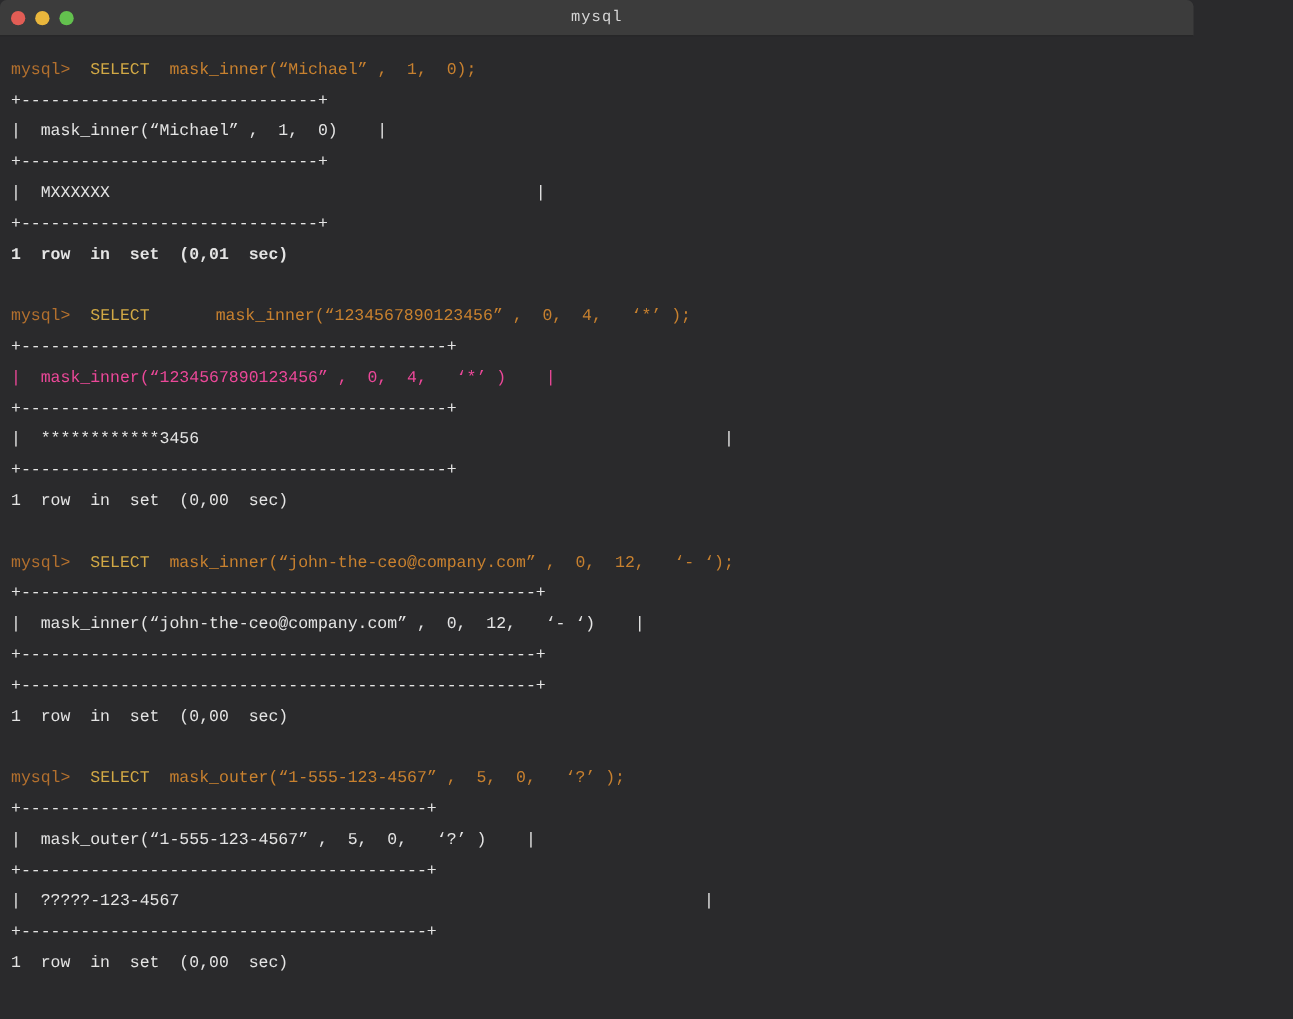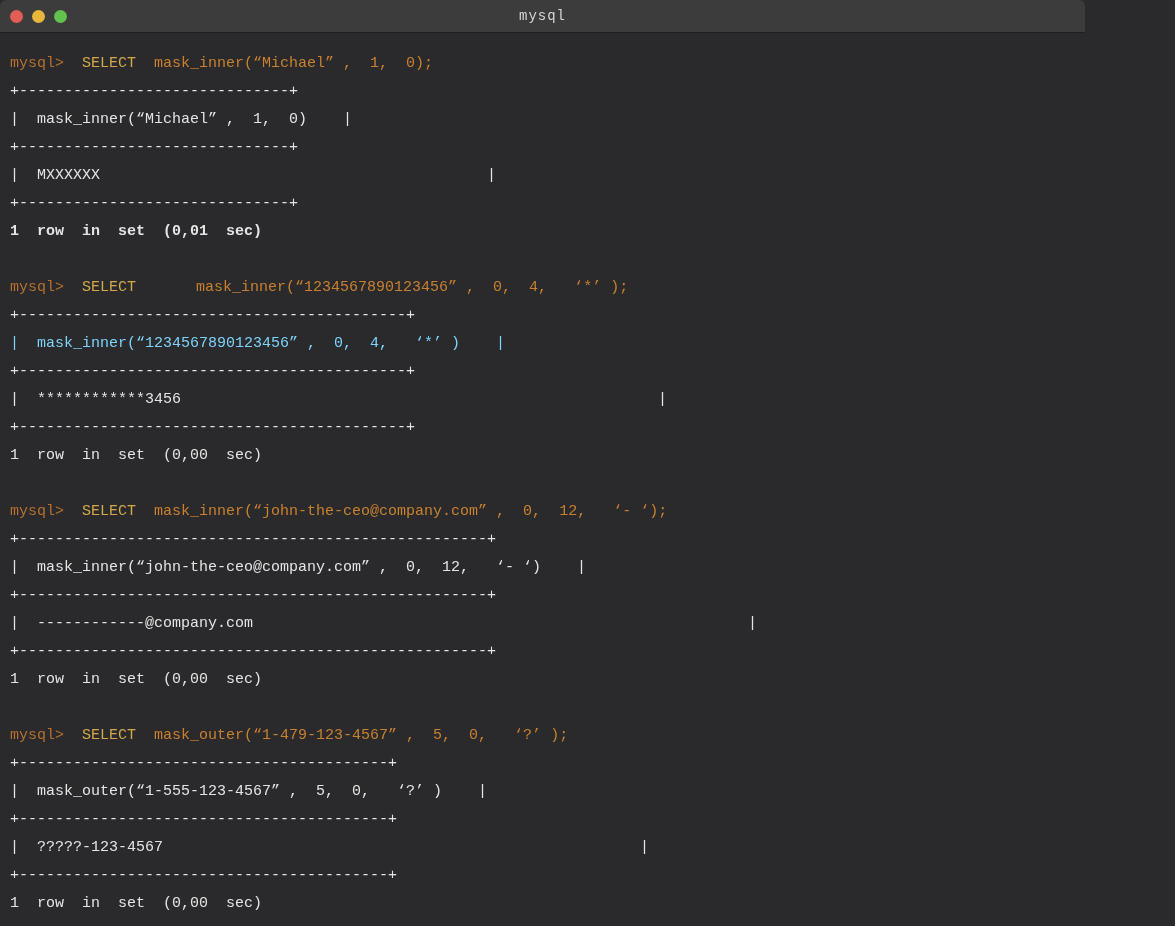--- a/index.html
+++ b/index.html
@@ -74,35 +74,34 @@
       <div class="line"><span style="color: rgb(179, 112, 46);">mysql&gt;</span><span style="color: rgb(228, 228, 228);">  </span><span style="color: rgb(210, 169, 69);">SELECT</span><span style="color: rgb(228, 228, 228);">  </span><span style="color: rgb(200, 129, 47); text-align: center;">mask_inner(“Michael” ,  1,  0);</span></div>
       <div class="line"><span style="color: rgb(228, 228, 228);">+------------------------------+</span></div>
       <div class="line"><span style="color: rgb(228, 228, 228);">|  mask_inner(“Michael” ,  1,  0)    |</span></div>
       <div class="line"><span style="color: rgb(228, 228, 228);">+------------------------------+</span></div>
       <div class="line"><span style="color: rgb(228, 228, 228);">|  MXXXXXX                                           |</span></div>
       <div class="line"><span style="color: rgb(228, 228, 228);">+------------------------------+</span></div>
       <div class="line"><span style="color: rgb(228, 228, 228); font-weight: bold;">1  row  in  set  (0,01  sec)</span></div>
       <div class="line"></div>
       <div class="line"><span style="color: rgb(179, 112, 46);">mysql&gt;</span><span style="color: rgb(228, 228, 228);">  </span><span style="color: rgb(210, 169, 69);">SELECT</span><span style="color: rgb(228, 228, 228);">  </span><span style="color: rgb(200, 129, 47); padding-left: 42px;">mask_inner(“1234567890123456” ,  0,  4,   ‘*’ );</span></div>
       <div class="line"><span style="color: rgb(228, 228, 228);">+-------------------------------------------+</span></div>
-      <div class="line"><span style="color: #7dd3fc;">|  mask_inner(“1234567890123456” ,  0,  4,   ‘*’ )    |</span></div>
+      <div class="line"><span style="color: #ec4899;">|  mask_inner(“1234567890123456” ,  0,  4,   ‘*’ )    |</span></div>
       <div class="line"><span style="color: rgb(228, 228, 228);">+-------------------------------------------+</span></div>
       <div class="line"><span style="color: rgb(228, 228, 228);">|  ************3456                                                     |</span></div>
       <div class="line"><span style="color: rgb(228, 228, 228);">+-------------------------------------------+</span></div>
       <div class="line"><span style="color: rgb(228, 228, 228);">1  row  in  set  (0,00  sec)</span></div>
       <div class="line"></div>
       <div class="line"><span style="color: rgb(179, 112, 46);">mysql&gt;</span><span style="color: rgb(228, 228, 228);">  </span><span style="color: rgb(210, 169, 69);">SELECT</span><span style="color: rgb(228, 228, 228);">  </span><span style="color: rgb(200, 129, 47);">mask_inner(“john-the-ceo@company.com” ,  0,  12,   ‘- ‘);</span></div>
       <div class="line"><span style="color: rgb(228, 228, 228);">+----------------------------------------------------+</span></div>
       <div class="line"><span style="color: rgb(228, 228, 228);">|  mask_inner(“john-the-ceo@company.com” ,  0,  12,   ‘- ‘)    |</span></div>
       <div class="line"><span style="color: rgb(228, 228, 228);">+----------------------------------------------------+</span></div>
-      <div class="line"><span style="color: rgb(228, 228, 228);">|  ------------@company.com                                                       |</span></div>
       <div class="line"><span style="color: rgb(228, 228, 228);">+----------------------------------------------------+</span></div>
       <div class="line"><span style="color: rgb(228, 228, 228);">1  row  in  set  (0,00  sec)</span></div>
       <div class="line"></div>
-      <div class="line"><span style="color: rgb(179, 112, 46);">mysql&gt;</span><span style="color: rgb(228, 228, 228);">  </span><span style="color: rgb(210, 169, 69);">SELECT</span><span style="color: rgb(228, 228, 228);">  </span><span style="color: rgb(200, 129, 47);">mask_outer(“1-479-123-4567” ,  5,  0,   ‘?’ );</span></div>
+      <div class="line"><span style="color: rgb(179, 112, 46);">mysql&gt;</span><span style="color: rgb(228, 228, 228);">  </span><span style="color: rgb(210, 169, 69);">SELECT</span><span style="color: rgb(228, 228, 228);">  </span><span style="color: rgb(200, 129, 47);">mask_outer(“1-555-123-4567” ,  5,  0,   ‘?’ );</span></div>
       <div class="line"><span style="color: rgb(228, 228, 228);">+-----------------------------------------+</span></div>
       <div class="line"><span style="color: rgb(228, 228, 228);">|  mask_outer(“1-555-123-4567” ,  5,  0,   ‘?’ )    |</span></div>
       <div class="line"><span style="color: rgb(228, 228, 228);">+-----------------------------------------+</span></div>
       <div class="line"><span style="color: rgb(228, 228, 228);">|  ?????-123-4567                                                     |</span></div>
       <div class="line"><span style="color: rgb(228, 228, 228);">+-----------------------------------------+</span></div>
       <div class="line"><span style="color: rgb(228, 228, 228);">1  row  in  set  (0,00  sec)</span></div>
     </div>
 </div>
 
 </body></html>

